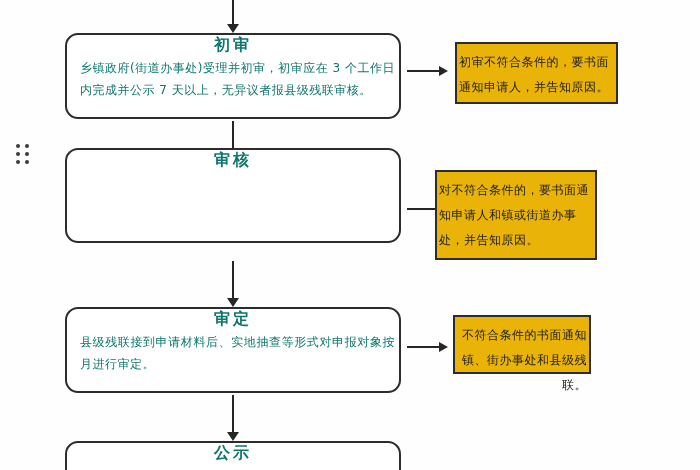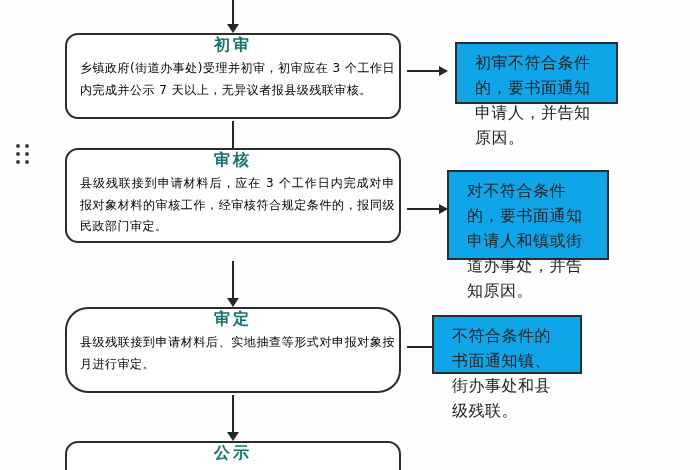--- a/index.html
+++ b/index.html
@@ -12,25 +12,25 @@
   .main-box {
     position:absolute; left:65px; width:336px;
     background:#ffffff; border:2px solid #2c2c2c; border-radius:13px;
   }
   .main-title {
     text-align:center; font-weight:bold; font-size:16px;
     letter-spacing:3px; padding-top:0; color:#0f766e;
   }
   .main-body {
     padding:2px 4px 6px 13px; font-size:12px; line-height:21.5px;
-    letter-spacing:0.5px; text-align:justify; color:#000000;
+    letter-spacing:0.5px; text-align:justify; color:#0f766e;
   }
   .side-box {
-    position:absolute; background:#0ea5e9; border:2px solid #2c2c2c;
-    font-size:16px; line-height:25px; padding:6px 18px;
+    position:absolute; background:#eab308; border:2px solid #2c2c2c;
+    font-size:12px; line-height:25px; padding:6px 2px;
     letter-spacing:0.5px; color:#222222;
   }
   .vline { position:absolute; left:232px; width:2px; background:#262626; }
   .vhead {
     position:absolute; left:227px; width:0; height:0;
     border-left:6px solid transparent; border-right:6px solid transparent;
     border-top:9px solid #262626;
   }
   .hline { position:absolute; height:2px; background:#262626; }
   .hhead {
@@ -65,43 +65,42 @@
   <div class="main-box" style="top:33px; height:86px;">
     <div class="main-title">初审</div>
     <div class="main-body">乡镇政府(街道办事处)受理并初审，初审应在 3 个工作日内完成并公示 7 天以上，无异议者报县级残联审核。</div>
   </div>
 
   <div class="vline" style="top:121px; height:34px;"></div>
   <div class="vhead" style="top:155px;"></div>
 
   <div class="main-box" style="top:148px; height:95px;">
     <div class="main-title">审核</div>
-    <div class="main-body">县级残联接到申请材料后，应在 3 个工作日内完成对申报对象材料的审核工作，经审核符合规定条件的，报同级民政部门审定。</div>
   </div>
 
   <div class="vline" style="top:261px; height:37px;"></div>
   <div class="vhead" style="top:298px;"></div>
 
-  <div class="main-box" style="top:307px; height:86px;border-radius:23px;">
+  <div class="main-box" style="top:307px; height:86px;">
     <div class="main-title">审定</div>
     <div class="main-body">县级残联接到申请材料后、实地抽查等形式对申报对象按月进行审定。</div>
   </div>
 
   <div class="vline" style="top:395px; height:37px;"></div>
   <div class="vhead" style="top:432px;"></div>
 
   <div class="main-box" style="top:441px; height:60px;">
     <div class="main-title">公示</div>
   </div>
 
   <div class="hline" style="left:407px; top:70px; width:32px;"></div>
   <div class="hhead" style="left:439px; top:66px;"></div>
   <div class="side-box" style="left:455px; top:42px; width:163px; height:62px;">初审不符合条件的，要书面通知申请人，并告知原因。</div>
 
   <div class="hline" style="left:407px; top:208px; width:32px;"></div>
   <div class="hhead" style="left:439px; top:204px;"></div>
-  <div class="side-box" style="left:447px; top:170px; width:162px; height:90px;">对不符合条件的，要书面通知申请人和镇或街道办事处，并告知原因。</div>
+  <div class="side-box" style="left:435px; top:170px; width:162px; height:90px;">对不符合条件的，要书面通知申请人和镇或街道办事处，并告知原因。</div>
 
   <div class="hline" style="left:407px; top:346px; width:32px;"></div>
   <div class="hhead" style="left:439px; top:342px;"></div>
-  <div class="side-box" style="left:432px; top:315px; width:150px; height:59px;">不符合条件的书面通知镇、街办事处和县级残联。</div>
+  <div class="side-box" style="left:453px; top:315px; width:138px; height:59px;text-align:right;">不符合条件的书面通知镇、街办事处和县级残联。</div>
 
 </div>
 
 </body></html>

